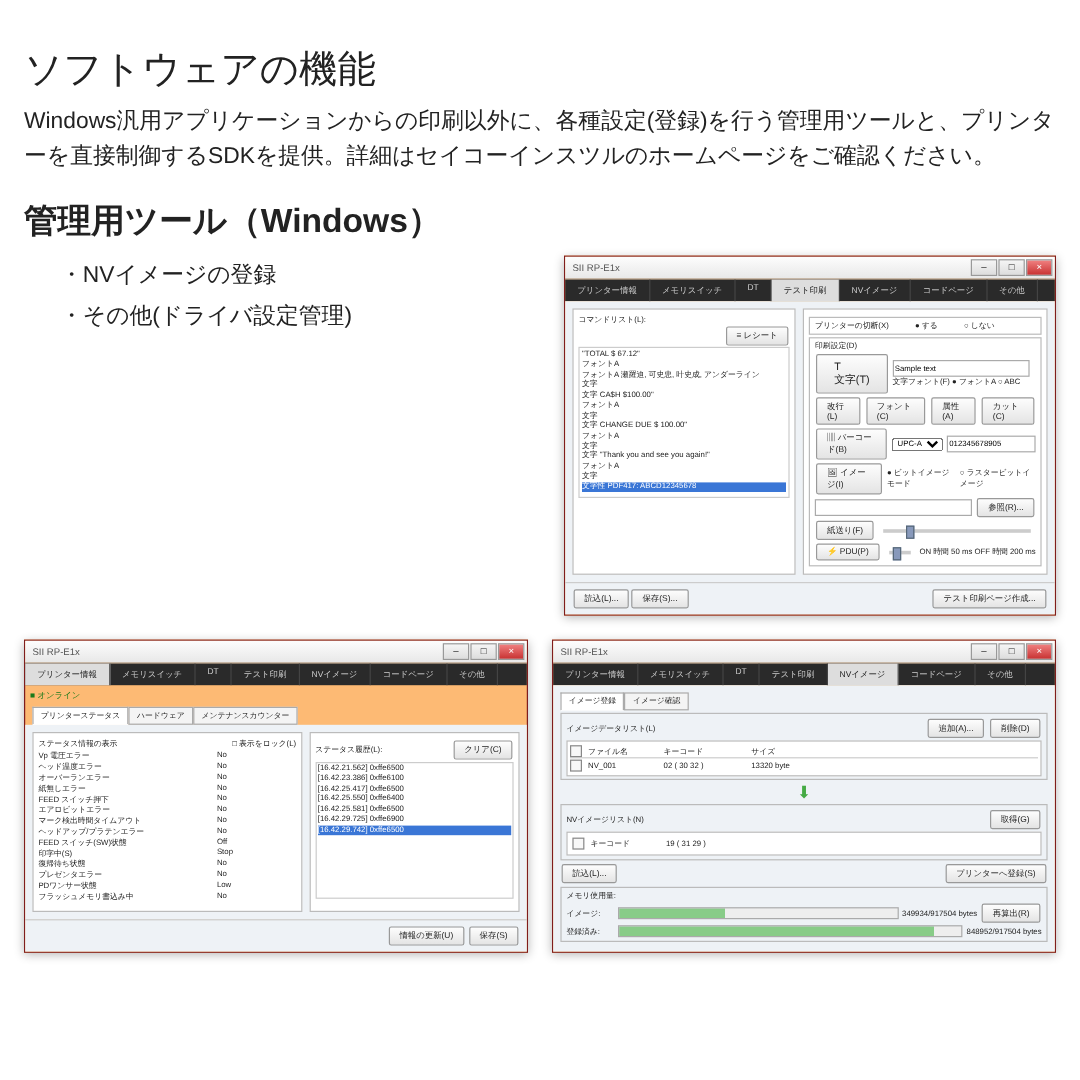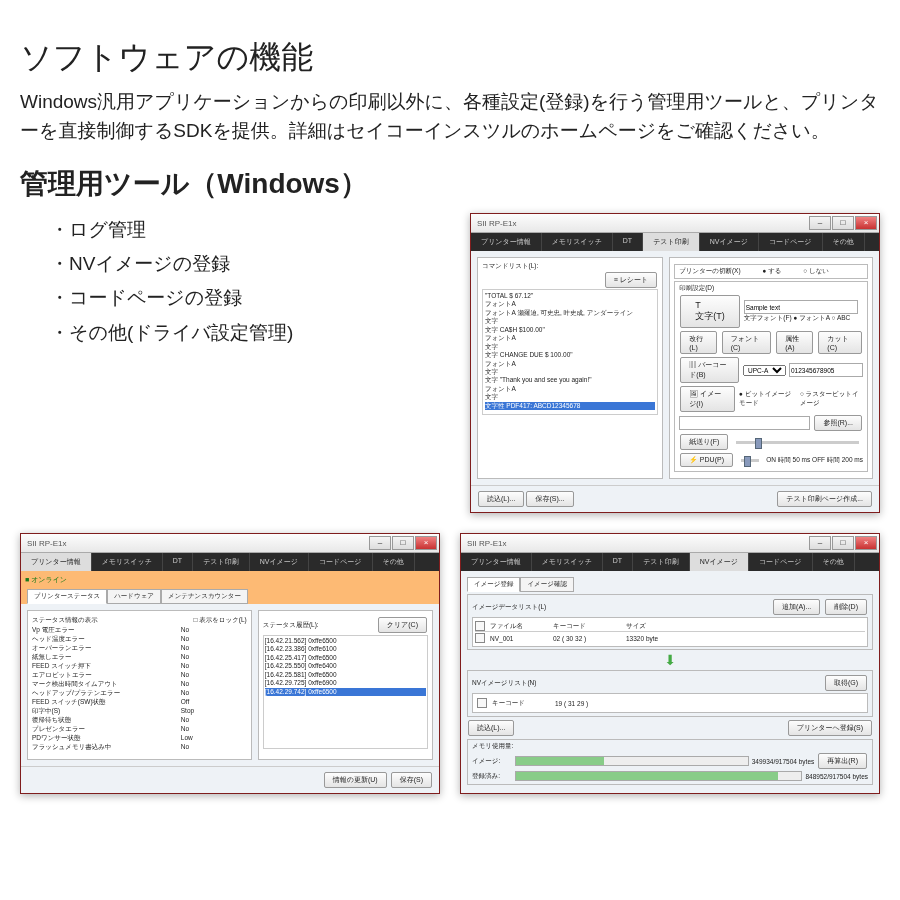--- a/index.html
+++ b/index.html
@@ -41,23 +41,21 @@
 </style>
 </head>
 <body>
 
 <h1>ソフトウェアの機能</h1>
 <div class="desc">Windows汎用アプリケーションからの印刷以外に、各種設定(登録)を行う管理用ツールと、プリンターを直接制御するSDKを提供。詳細はセイコーインスツルのホームページをご確認ください。</div>
 <h2>管理用ツール（Windows）</h2>
 
 <div class="row">
   <div class="bullets" id="bul">
-      <div>・ログ管理</div>
       <div>・NVイメージの登録</div>
-      <div>・コードページの登録</div>
       <div>・その他(ドライバ設定管理)</div>
     </div>
 
   <div class="win">
     <div class="titlebar">
       <span class="t">SII RP-E1x</span>
       <span class="wbtn">
         <span>–</span>
         <span>□</span>
         <span class="cl">×</span>

